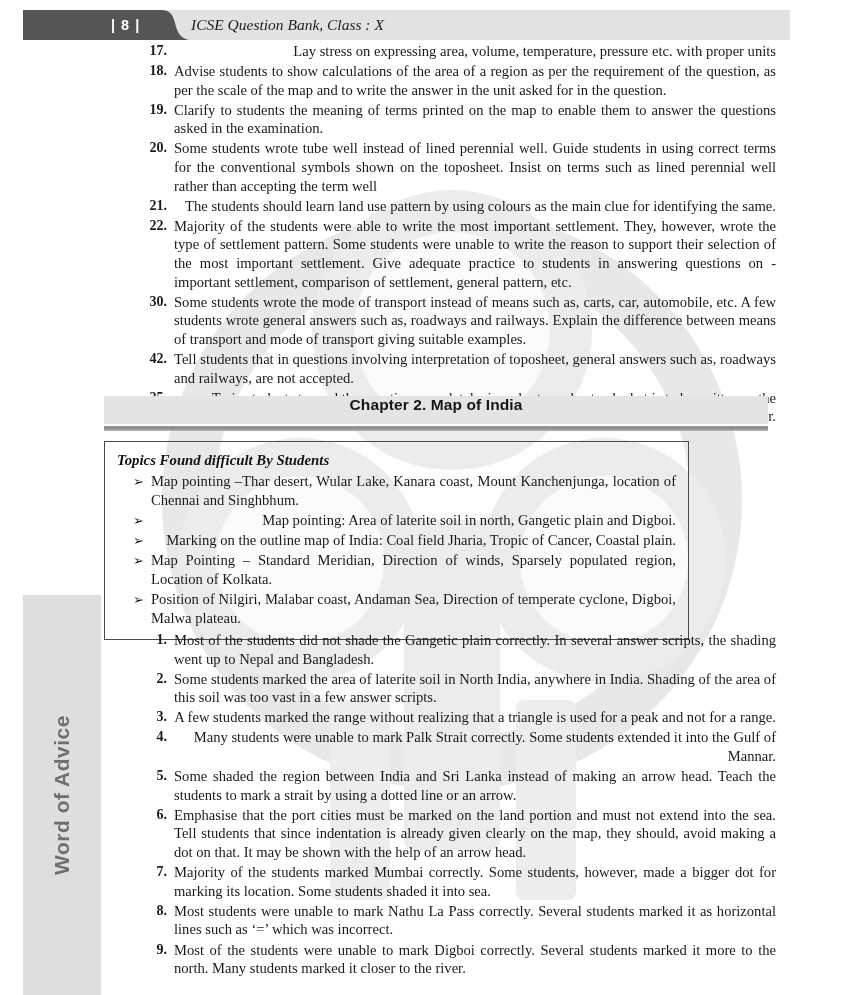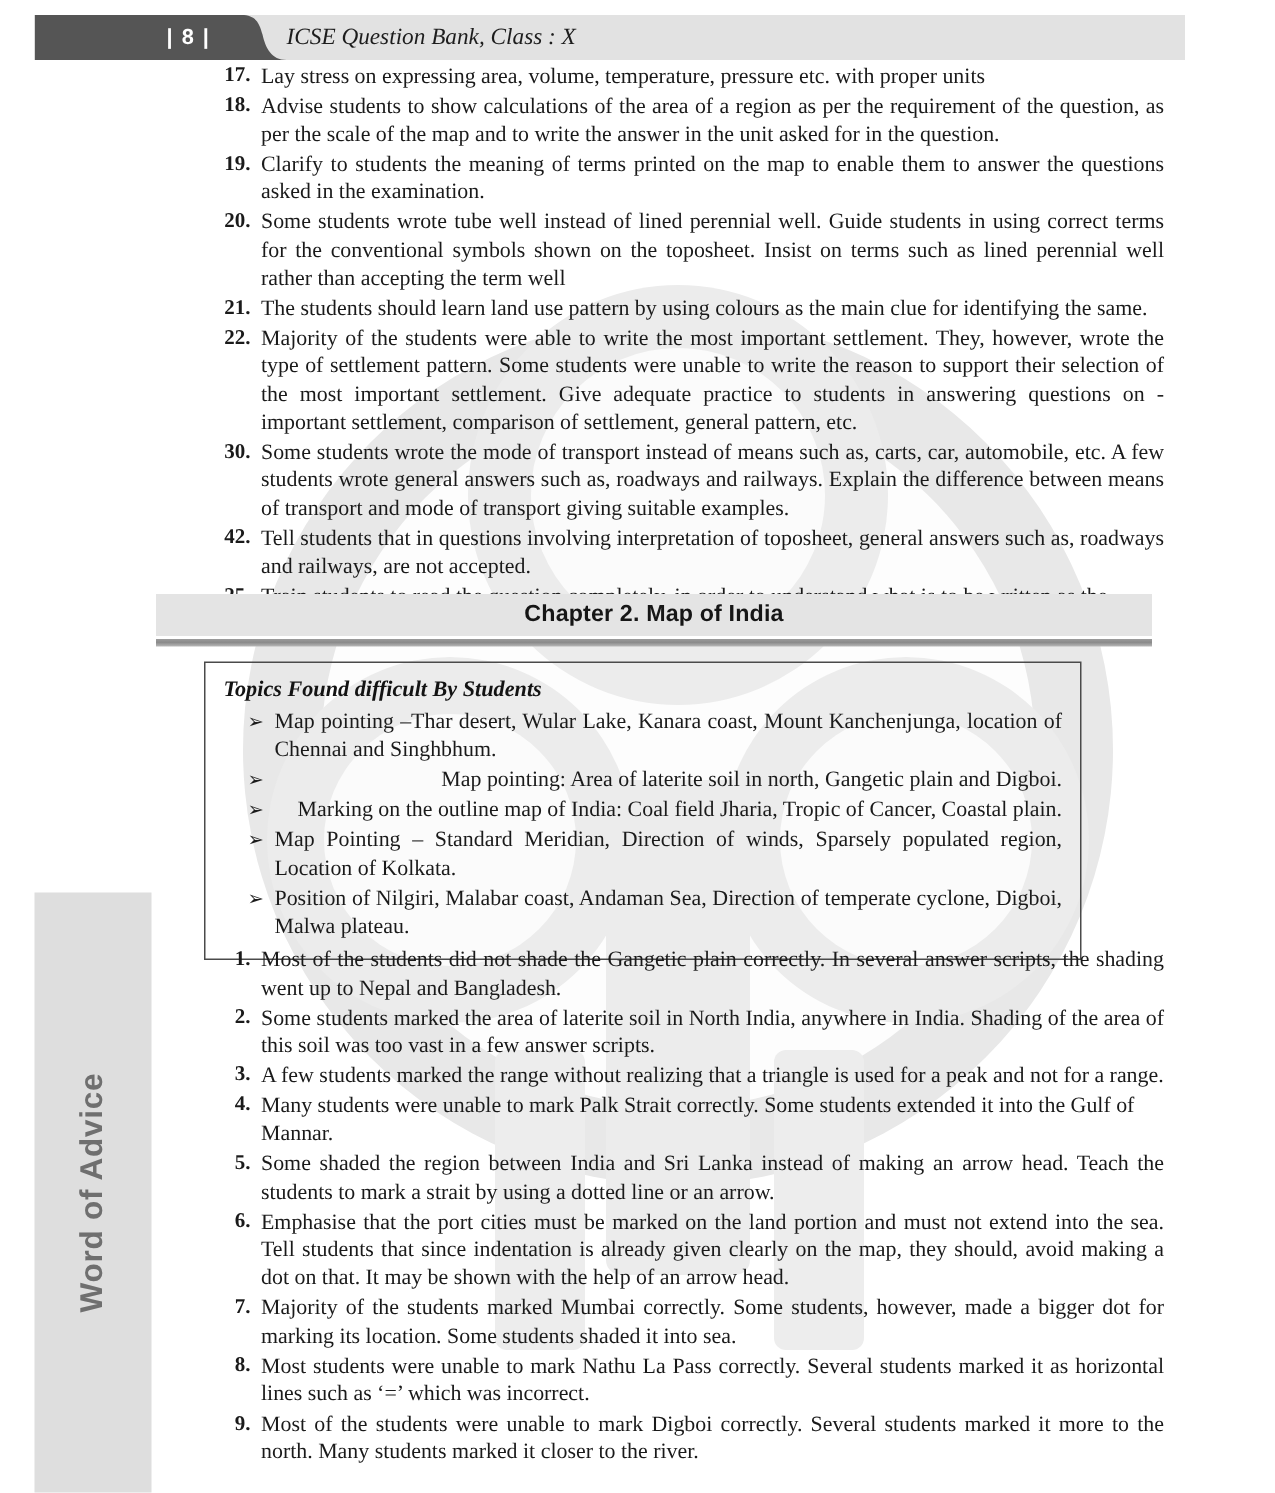--- a/index.html
+++ b/index.html
@@ -137,35 +137,35 @@
     box-sizing: border-box;
     margin-left: 44px;
   }
   .numrow .txt {
     flex: 1 1 auto;
     font-size: 14.6px;
     line-height: 18.6px;
     text-align: justify;
     text-justify: inter-word;
   }
-  .numrow .txt.nojust { text-align: left; }
+  .numrow .txt.nojust { text-align: right; }
 
   
   #chapter-wrap {
     position: absolute;
     left: 104px;
     top: 396px;
     width: 664px;
     z-index: 2;
   }
   #chapter-band {
     height: 28px;
     background: #e4e4e4;
     display: flex;
-    align-items: center;
+    align-items: flex-start;
     justify-content: center;
   }
   #chapter-title {
     font-family: "Liberation Sans", sans-serif;
     font-weight: bold;
     font-size: 15.5px;
     color: #161616;
     letter-spacing: 0.1px;
   }
   #chapter-rule-1 {
@@ -181,21 +181,20 @@
   #topics-box {
     position: absolute;
     left: 104px;
     top: 441px;
     width: 585px;
     box-sizing: border-box;
     border: 1.2px solid #4a4a4a;
     padding: 9px 12px 10px 12px;
     z-index: 2;
     background: transparent;
-    margin-left: 32px;
   }
   #topics-heading {
     font-weight: bold;
     font-style: italic;
     font-size: 14.8px;
     line-height: 19px;
     margin-bottom: 2px;
     color: #131313;
   }
   .bulletrow {

